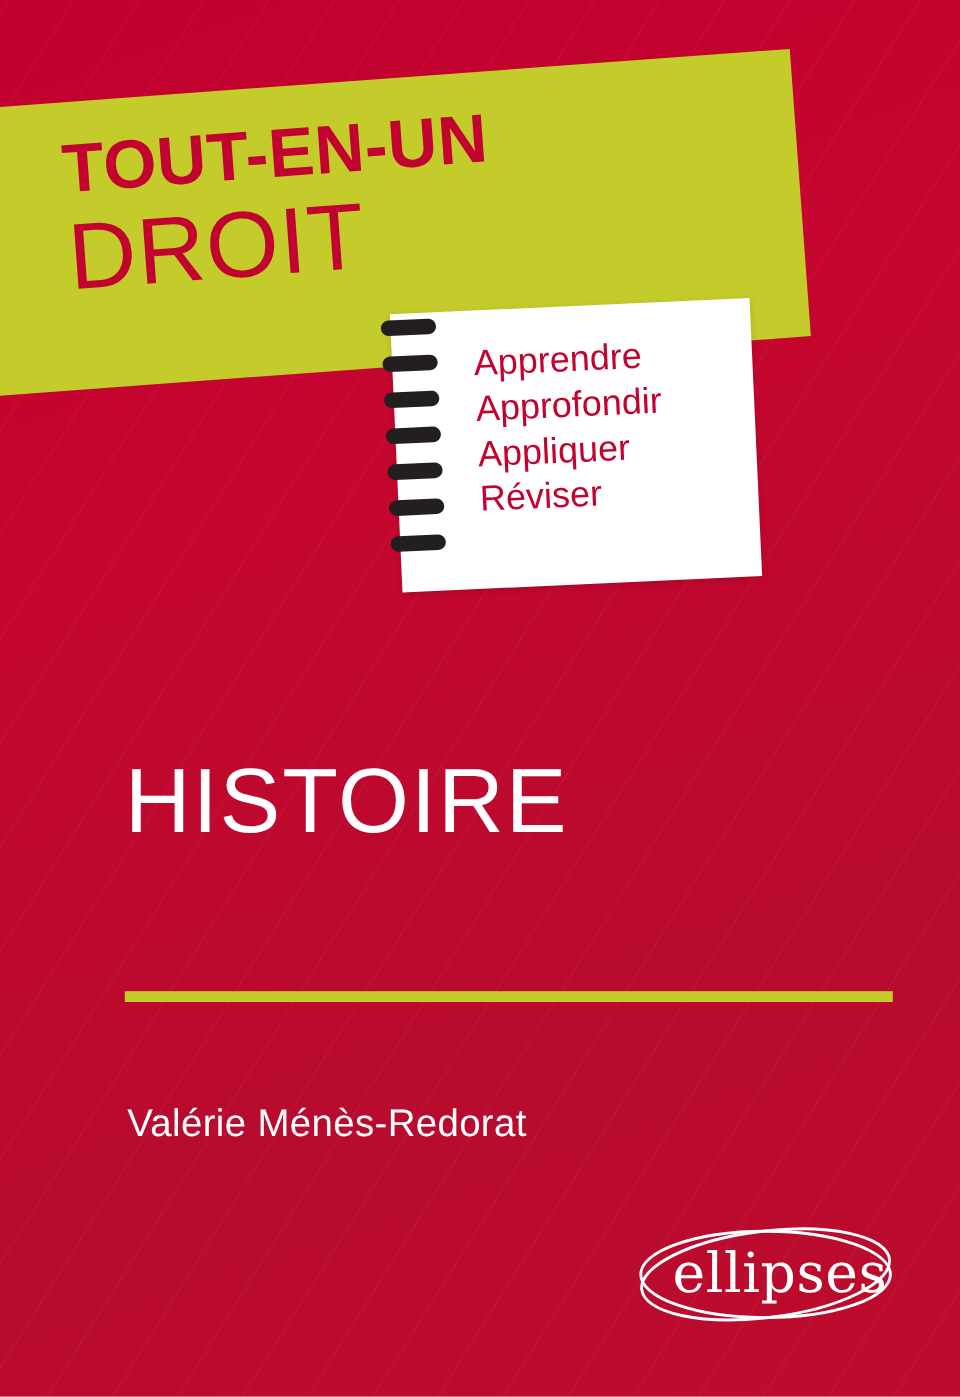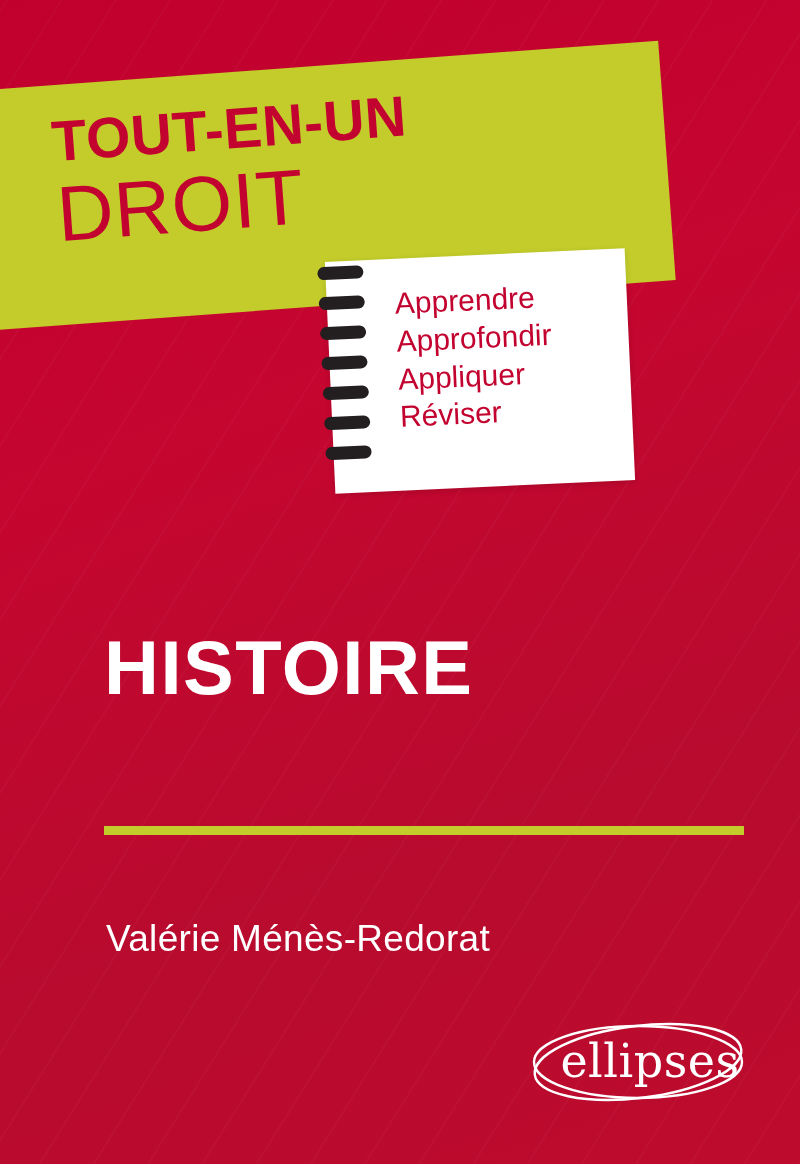--- a/index.html
+++ b/index.html
@@ -125,21 +125,21 @@
   
   .title-block {
     position: absolute;
     left: 104px;
     top: 630px;
     z-index: 3;
     color: #ffffff;
   }
   .title-line1 {
     font-size: 76px;
-    font-weight: bold;
+    font-weight: normal;
     letter-spacing: 1.5px;
     line-height: 1.0;
   }
   .title-line2 {
     font-size: 70px;
     line-height: 1.0;
     margin-top: 16px;
     letter-spacing: 1px;
   }
   .title-line2 .light { font-weight: normal; }
@@ -152,21 +152,21 @@
     width: 640px;
     height: 9px;
     background: #c3cc2a;
     z-index: 3;
   }
 
   .author {
     position: absolute;
     left: 106px;
     top: 918px;
-    font-size: 37px;
+    font-size: 32px;
     color: #ffffff;
     letter-spacing: 0.3px;
     z-index: 3;
   }
 
   
   .logo {
     position: absolute;
     right: 54px;
     bottom: 56px;

